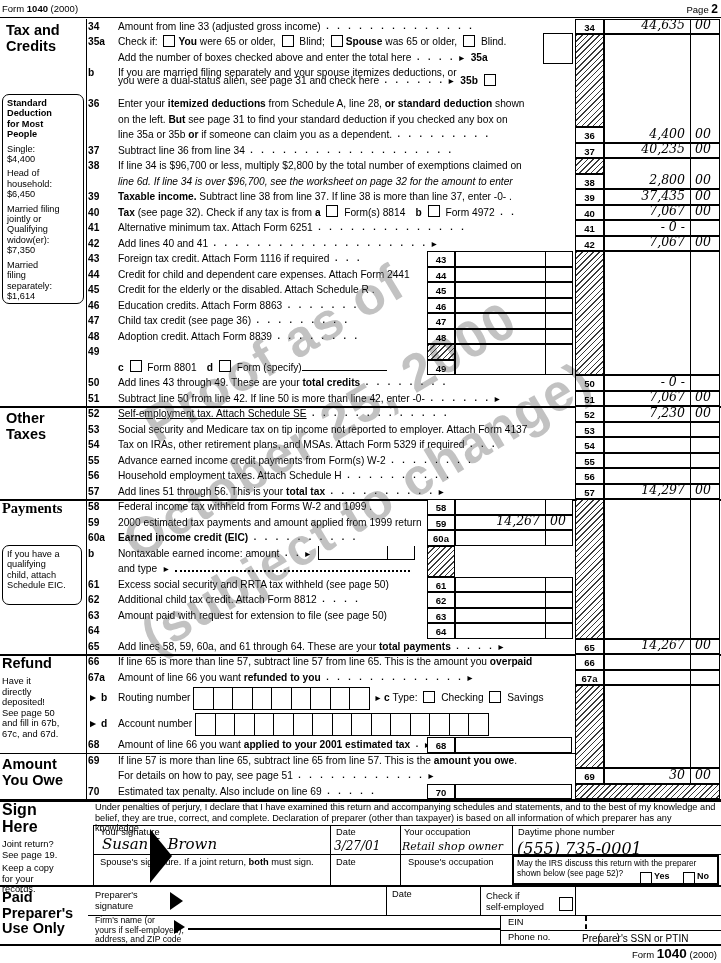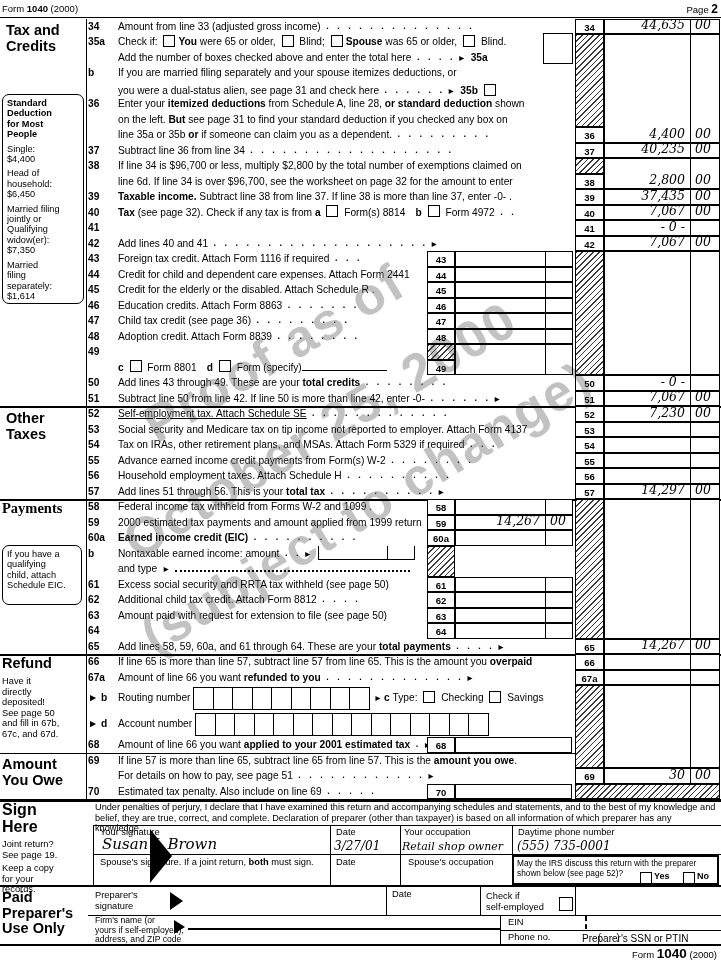--- a/index.html
+++ b/index.html
@@ -138,21 +138,21 @@
   <div class="vline" style="left:400px;top:824.5px;height:60px;"></div>
   <div class="vline" style="left:512px;top:824.5px;height:60px;"></div>
   <div class="bigarr" style="left:150px;top:829px;"></div>
   <div class="slabel" style="left:100px;top:827px;">Your signature</div>
   <div class="slabel" style="left:336px;top:827px;">Date</div>
   <div class="slabel" style="left:404px;top:827px;">Your occupation</div>
   <div class="slabel" style="left:518px;top:827px;">Daytime phone number</div>
   <div class="sval" style="left:102px;top:835px;font-size:15px;">Susan J. Brown</div>
   <div class="sval" style="left:334px;top:839px;font-size:12px;">3/27/01</div>
   <div class="sval" style="left:402px;top:840px;font-size:11px;">Retail shop owner</div>
-  <div class="sval" style="left:517px;top:839px;font-size:12px;">(555) 735-0001</div>
+  <div class="sval" style="left:517px;top:839px;font-size:16px;">(555) 735-0001</div>
   <div class="slabel" style="left:100px;top:857px;">
     <span>Spouse's signature. If a joint return, </span><b>both</b><span> must sign.</span>
   </div>
   <div class="slabel" style="left:336px;top:857px;">Date</div>
   <div class="slabel" style="left:408px;top:857px;">Spouse's occupation</div>
   <div class="irsbox">
     <div class="irsq prewrap">May the IRS discuss this return with the preparer
 shown below (see page 52)?</div>
     <span class="cb" style="position:absolute;left:123px;top:15px;"></span>
     <b style="position:absolute;left:140px;top:14px;font-size:9px;">Yes</b>
@@ -200,21 +200,21 @@
       <div class="lnum">35a</div>
       <div class="ltext"><span style="display: inline;">Check if: </span><span class="cb"></span><span class="bseg" style="display: inline;">You</span><span style="display: inline;"> were 65 or older, </span><span class="cb"></span><span style="display: inline;"> Blind; </span><span class="cb"></span><span class="bseg" style="display: inline;">Spouse</span><span style="display: inline;"> was 65 or older, </span><span class="cb"></span><span style="display: inline;"> Blind.</span></div>
     </div>
     <div class="trow" style="top: 49.5px; height: 15.5px; line-height: 15.5px;">
       <div class="ltext"><span style="display: inline;">Add the number of boxes checked above and enter the total here</span><span class="dots"> . . . .</span><span class="ar">►</span><span class="bseg" style="display: inline;"> 35a</span></div>
     </div>
     <div class="trow" style="top: 65px; height: 15.5px; line-height: 15.5px;">
       <div class="lnum">b</div>
       <div class="ltext"><span style="display: inline;">If you are married filing separately and your spouse itemizes deductions, or</span></div>
     </div>
-    <div class="trow" style="top: 83px; height: 15.5px; line-height: 15.5px; text-decoration: underline;">
+    <div class="trow" style="top: 73px; height: 15.5px; line-height: 15.5px; text-decoration: underline;">
       <div class="ltext"><span style="display: inline;">you were a dual-status alien, see page 31 and check here</span><span class="dots"> . . . . . .</span><span class="ar">►</span><span class="bseg" style="display: inline;"> 35b </span><span class="cb"></span></div>
     </div>
     <div class="trow" style="top: 96px; height: 15.5px; line-height: 15.5px;">
       <div class="lnum">36</div>
       <div class="ltext"><span style="display: inline;">Enter your </span><span class="bseg" style="display: inline;">itemized deductions</span><span style="display: inline;"> from Schedule A, line 28, </span><span class="bseg" style="display: inline;">or standard deduction</span><span style="display: inline;"> shown</span></div>
     </div>
     <div class="trow" style="top: 111.5px; height: 15.5px; line-height: 15.5px;">
       <div class="ltext"><span style="display: inline;">on the left. </span><span class="bseg" style="display: inline;">But</span><span style="display: inline;"> see page 31 to find your standard deduction if you checked any box on</span></div>
     </div>
     <div class="trow" style="top: 127px; height: 15.5px; line-height: 15.5px;">
@@ -222,32 +222,33 @@
     </div>
     <div class="trow" style="top: 142.5px; height: 15.5px; line-height: 15.5px;">
       <div class="lnum">37</div>
       <div class="ltext"><span style="display: inline;">Subtract line 36 from line 34</span><span class="dots"> . . . . . . . . . . . . . . . . . . .</span></div>
     </div>
     <div class="trow" style="top: 158px; height: 15.5px; line-height: 15.5px;">
       <div class="lnum">38</div>
       <div class="ltext"><span style="display: inline;">If line 34 is $96,700 or less, multiply $2,800 by the total number of exemptions claimed on</span></div>
     </div>
     <div class="trow" style="top: 173.5px; height: 15.5px; line-height: 15.5px;">
-      <div class="ltext"><span style="display: inline;">line 6d. If line 34 is over $96,700, see the worksheet on page 32 for the amount to enter</span></div>
+      <div class="ltext"><span style="display: inline; font-style: italic;">line 6d. If line 34 is over $96,700, see the worksheet on page 32 for the amount to enter</span></div>
     </div>
     <div class="trow" style="top: 189px; height: 15.5px; line-height: 15.5px;">
       <div class="lnum">39</div>
       <div class="ltext"><span class="bseg" style="display: inline;">Taxable income.</span><span style="display: inline;"> Subtract line 38 from line 37. If line 38 is more than line 37, enter -0- .</span></div>
     </div>
     <div class="trow" style="top: 204.5px; height: 15.5px; line-height: 15.5px;">
       <div class="lnum">40</div>
       <div class="ltext"><span class="bseg" style="display: inline;">Tax</span><span style="display: inline;"> (see page 32). Check if any tax is from </span><span class="bseg" style="display: inline;">a </span><span class="cb"></span><span style="display: inline;"> Form(s) 8814</span><span style="display: inline;"> </span><span class="bseg" style="display: inline;">b </span><span class="cb"></span><span style="display: inline;"> Form 4972</span><span class="dots"> . .</span></div>
     </div>
     <div class="trow" style="top: 220px; height: 15.5px; line-height: 15.5px;">
       <div class="lnum">41</div>
+      <div class="ltext"><span style="display: inline;">Alternative minimum tax. Attach Form 6251</span><span class="dots"> . . . . . . . . . . . . . .</span></div>
     </div>
     <div class="trow" style="top: 235.5px; height: 15.5px; line-height: 15.5px;">
       <div class="lnum">42</div>
       <div class="ltext"><span style="display: inline;">Add lines 40 and 41</span><span class="dots"> . . . . . . . . . . . . . . . . . . . .</span><span class="ar">►</span></div>
     </div>
     <div class="trow" style="top: 251px; height: 15.5px; line-height: 15.5px;">
       <div class="lnum">43</div>
       <div class="ltext"><span style="display: inline;">Foreign tax credit. Attach Form 1116 if required</span><span class="dots"> . . .</span></div>
     </div>
     <div class="trow" style="top: 266.5px; height: 15.5px; line-height: 15.5px;">

